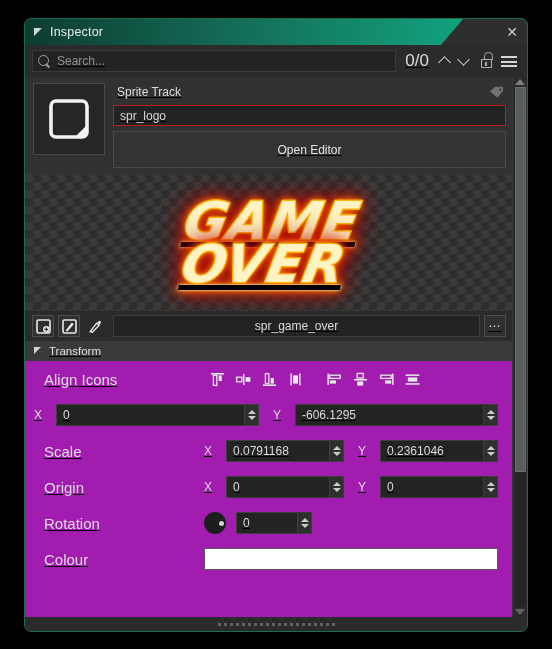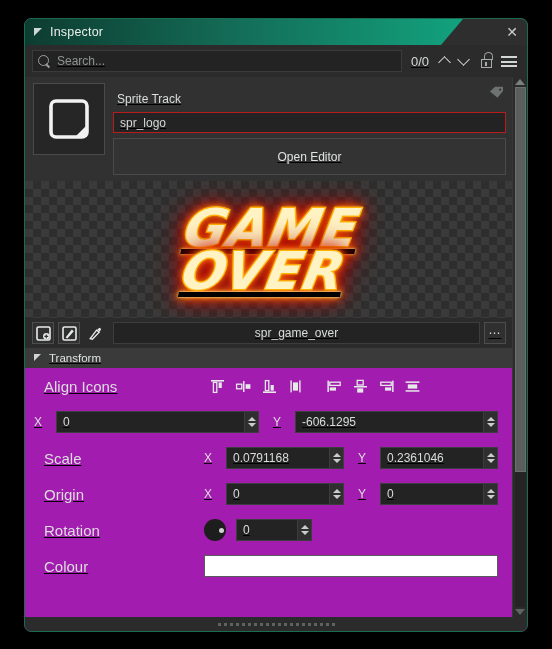--- a/index.html
+++ b/index.html
@@ -84,21 +84,21 @@
     content: ""; position: absolute; left: 0; top: 0;
     width: 9px; height: 9px; border: 1.6px solid #9aa0a0; border-radius: 50%;
   }
   .mag::after {
     content: ""; position: absolute; left: 8px; top: 8px;
     width: 5px; height: 1.6px; background: #9aa0a0;
     transform: rotate(45deg); transform-origin: left center;
   }
   .search-ph { font-size: 12px; color: #8d9392; }
   .counter {
-    font-size: 13px; color: #d6dad9; padding: 0 7px 0 9px;
+    font-size: 17px; color: #d6dad9; padding: 0 7px 0 9px;
     white-space: nowrap;
   }
   .chev {
     width: 19px; height: 22px; position: relative; flex: 0 0 19px;
   }
   .chev::before {
     content: ""; position: absolute; left: 4px; top: 8px;
     width: 8px; height: 8px;
     border-left: 1.8px solid #d2d6d5; border-bottom: 1.8px solid #d2d6d5;
   }
@@ -141,21 +141,21 @@
     position: relative;
   }
   .thumb {
     width: 72px; height: 72px; flex: 0 0 72px;
     background: #262626; border: 1px solid #4a4a4a;
     display: flex; align-items: center; justify-content: center;
   }
   .thumb svg { display: block; }
   .trackmeta { flex: 1 1 auto; display: flex; flex-direction: column; gap: 5px; }
   .track-title {
-    font-size: 12px; color: #d9dddc; padding: 2px 0 1px 4px; margin-top: 7px;
+    font-size: 12px; color: #d9dddc; padding: 2px 0 1px 4px;
   }
   .track-name {
     height: 21px; background: #232323; border: 1px solid #b91c1c;
     font-size: 12px; color: #d4d8d7;
     display: flex; align-items: center; padding-left: 6px;
   }
   .btn-editor {
     height: 37px; background: #333333; border: 1px solid #4a4a4a;
     font-size: 12px; color: #dfe3e2;
     display: flex; align-items: center; justify-content: center;

